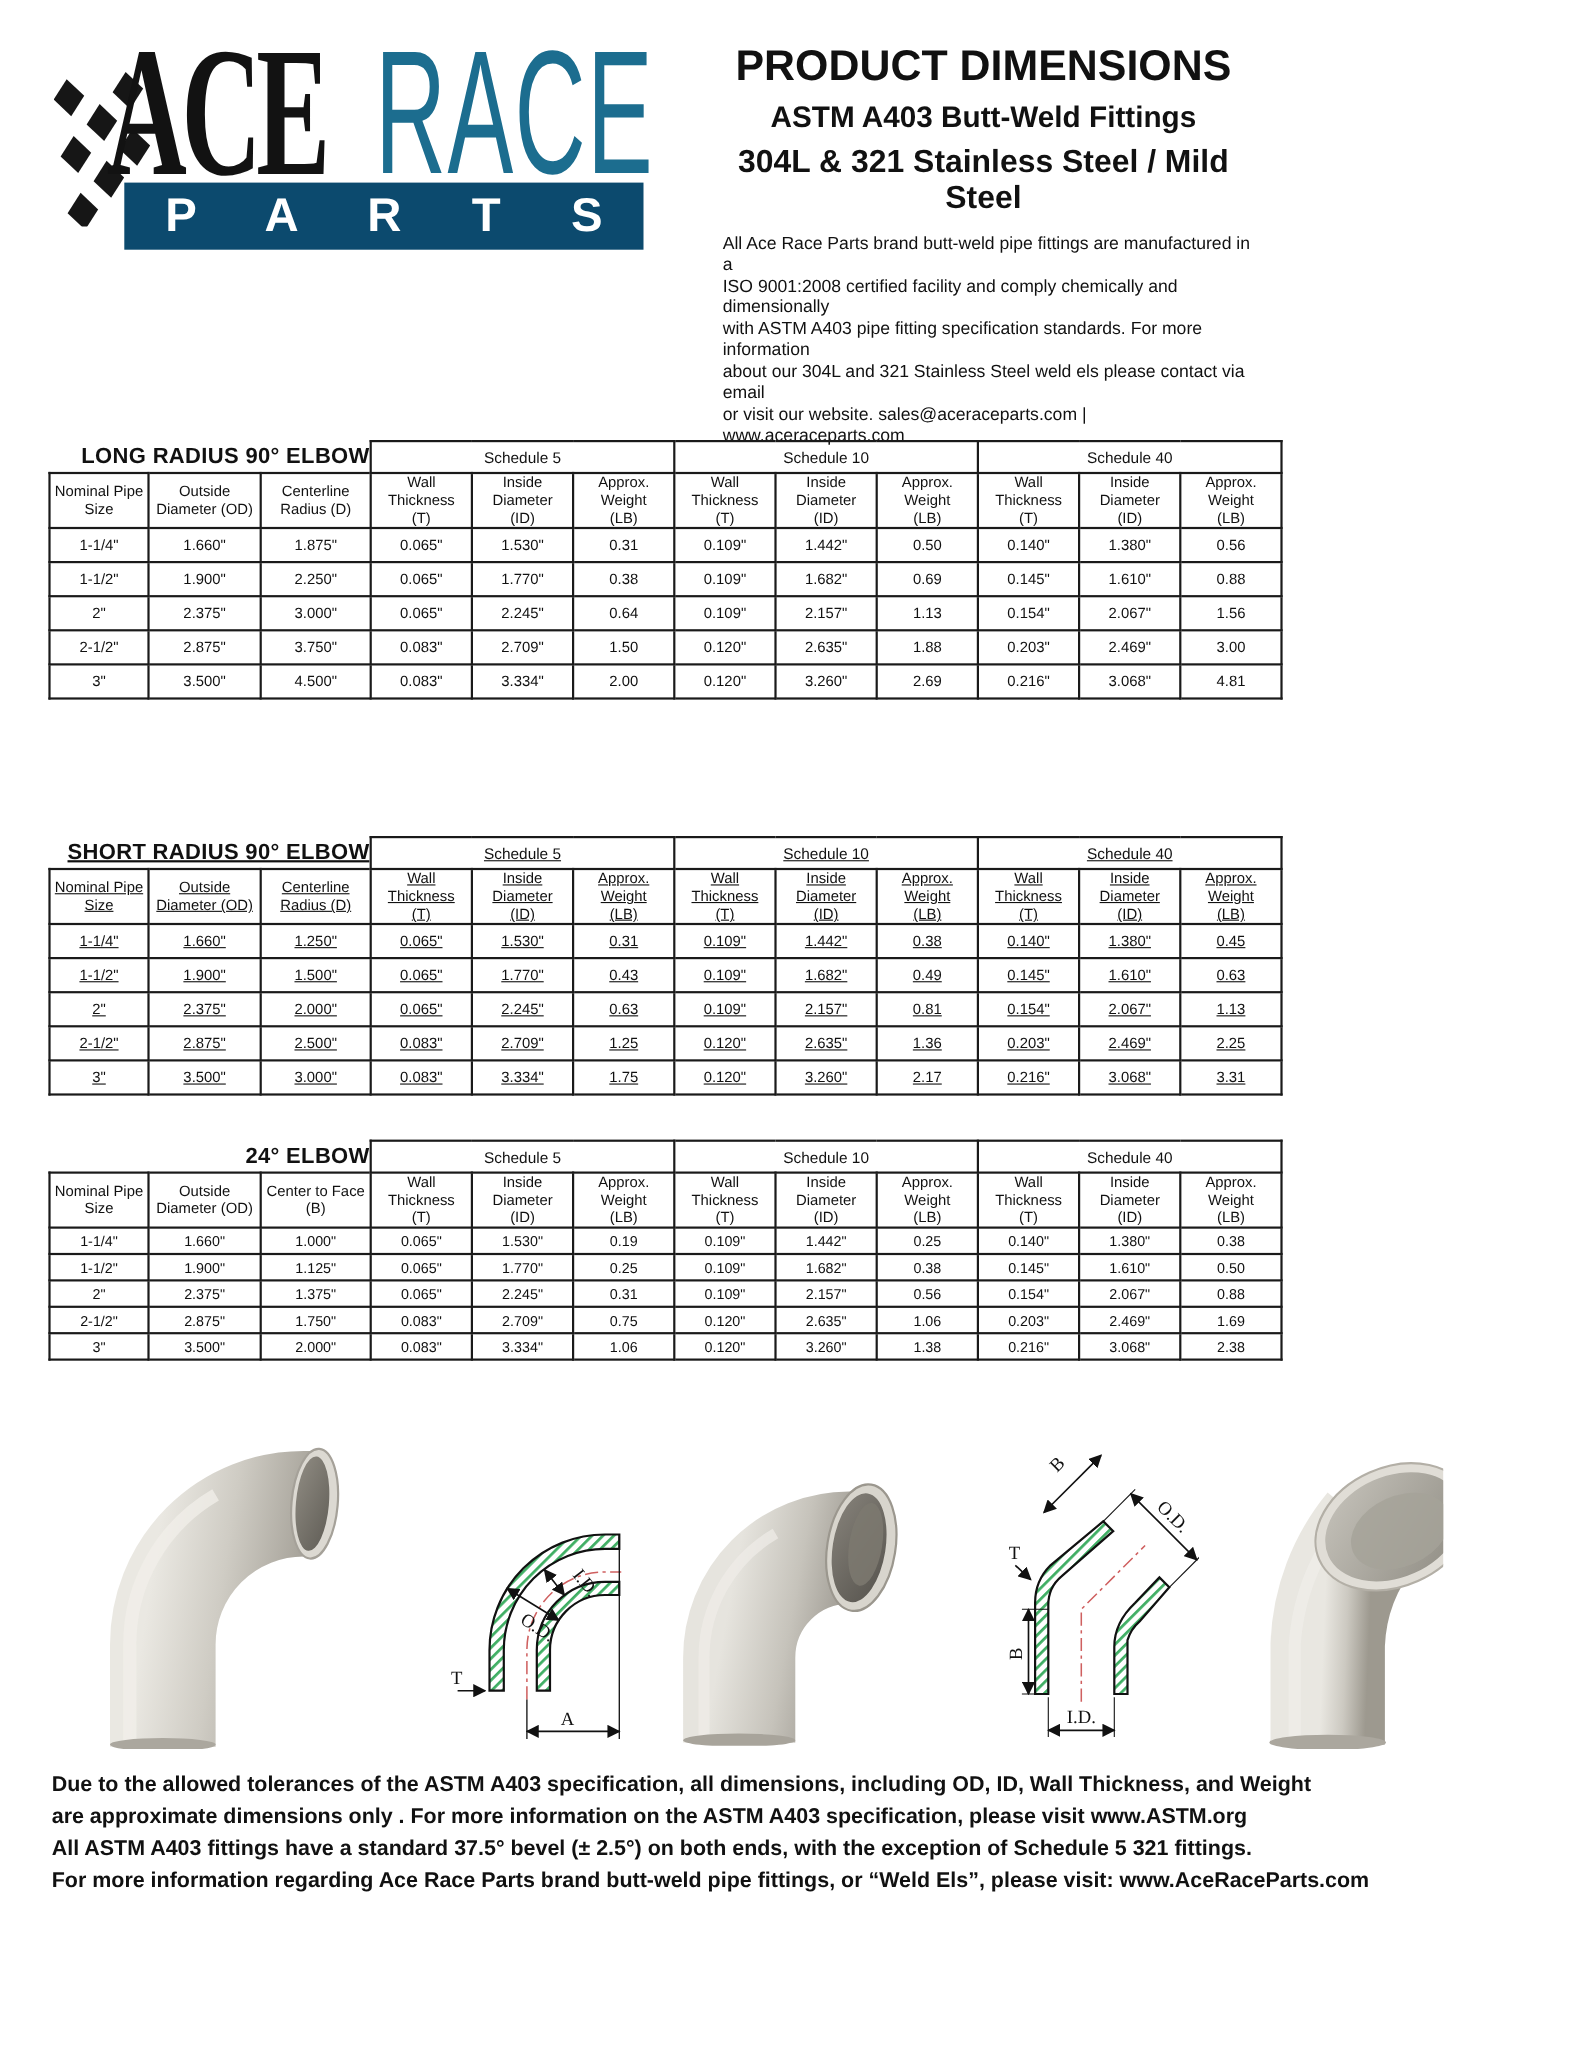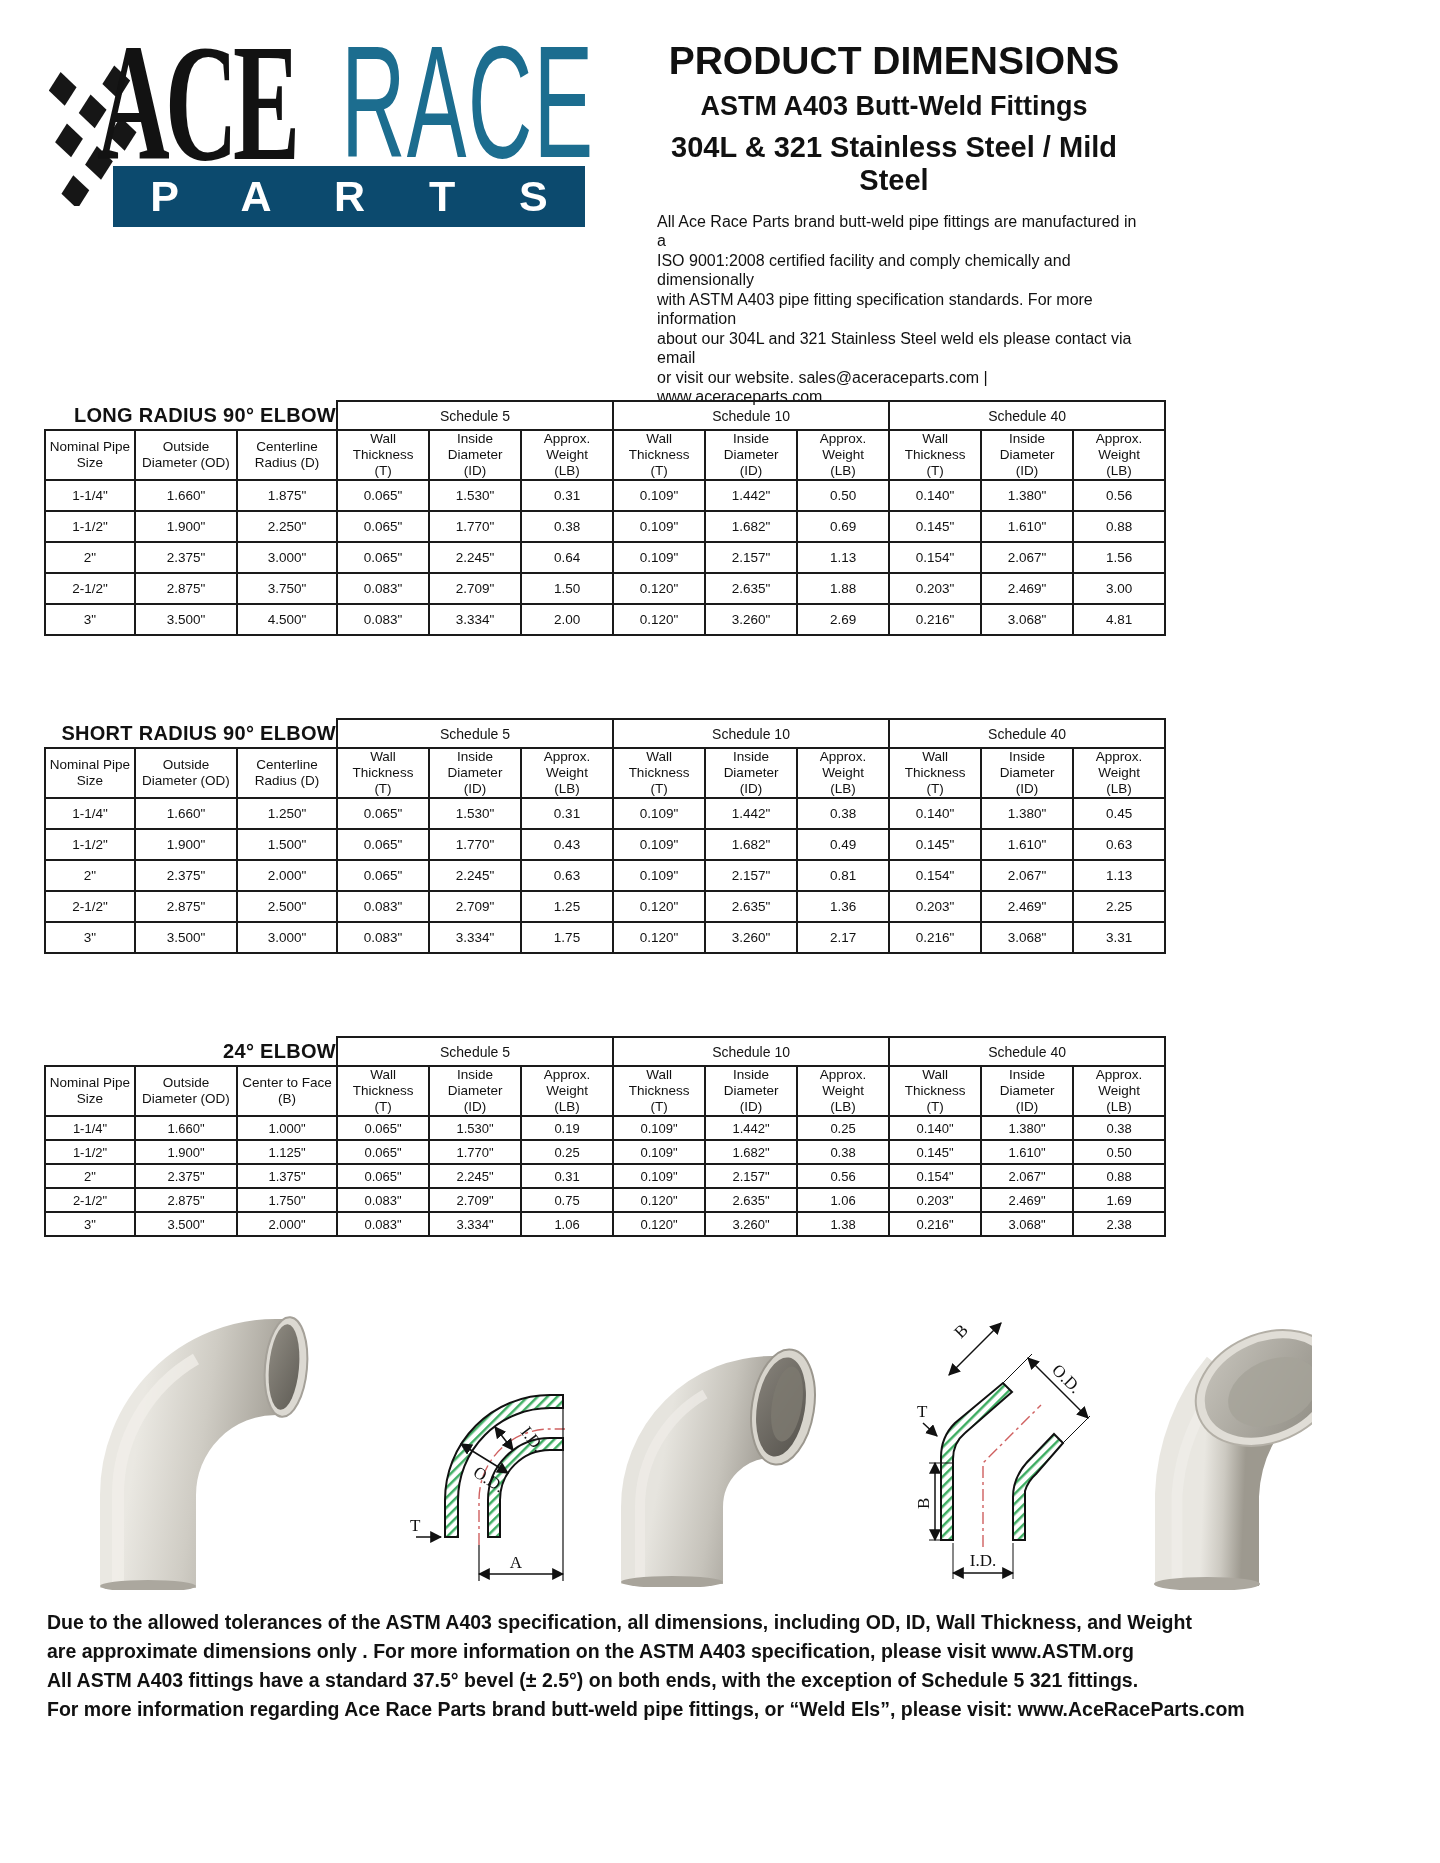--- a/index.html
+++ b/index.html
@@ -34,21 +34,21 @@
   .spec-table th, .spec-table td { border:2px solid #1a1a1a; text-align:center;
                 padding:0; font-weight:normal; overflow:hidden; }
   .spec-table .title-cell { border:none; text-align:right; vertical-align:middle;
                 font-size:20px; font-weight:bold; letter-spacing:0.3px; padding-left:3px;
                 white-space:nowrap; }
   .spec-table .sched { height:27px; font-size:14px; }
   .spec-table .colhead { height:48px; font-size:13.5px; line-height:16px; white-space:pre-line; }
   .spec-table tbody td { height:29px; }
   .spec-table.compact tbody td { height:22px; font-size:13px; }
   #table0 { top:400px; }
-  #table1 { top:718px; }
+  #table1 { top:760px;text-decoration:underline; }
   #table2 { top:1036px; }
 
   
   .figures { position:absolute; top:1272px; left:70px; width:1300px; height:335px;
              display:flex; align-items:center; justify-content:space-between; }
   .dimtext { font-family:"Liberation Serif",serif; font-size:17px; fill:#111; }
 
   
   .footer { position:absolute; left:47px; top:1608px; width:1365px;
             font-size:19.5px; font-weight:bold; line-height:29px; }

